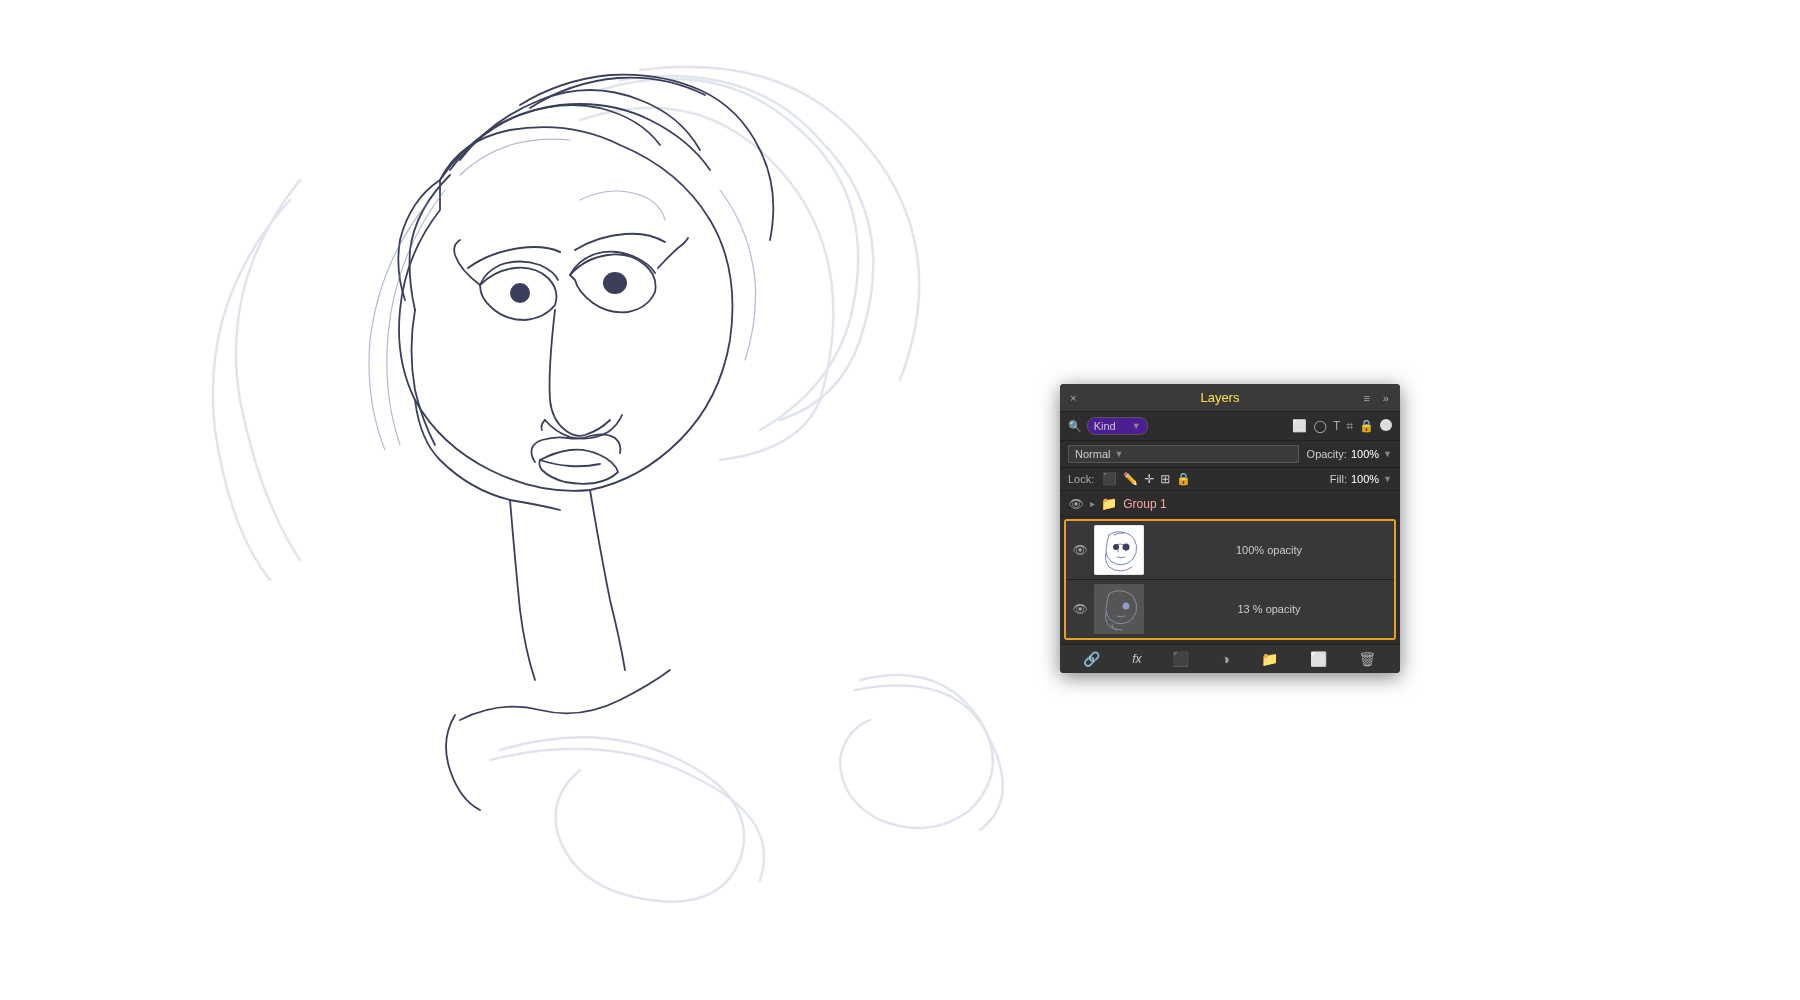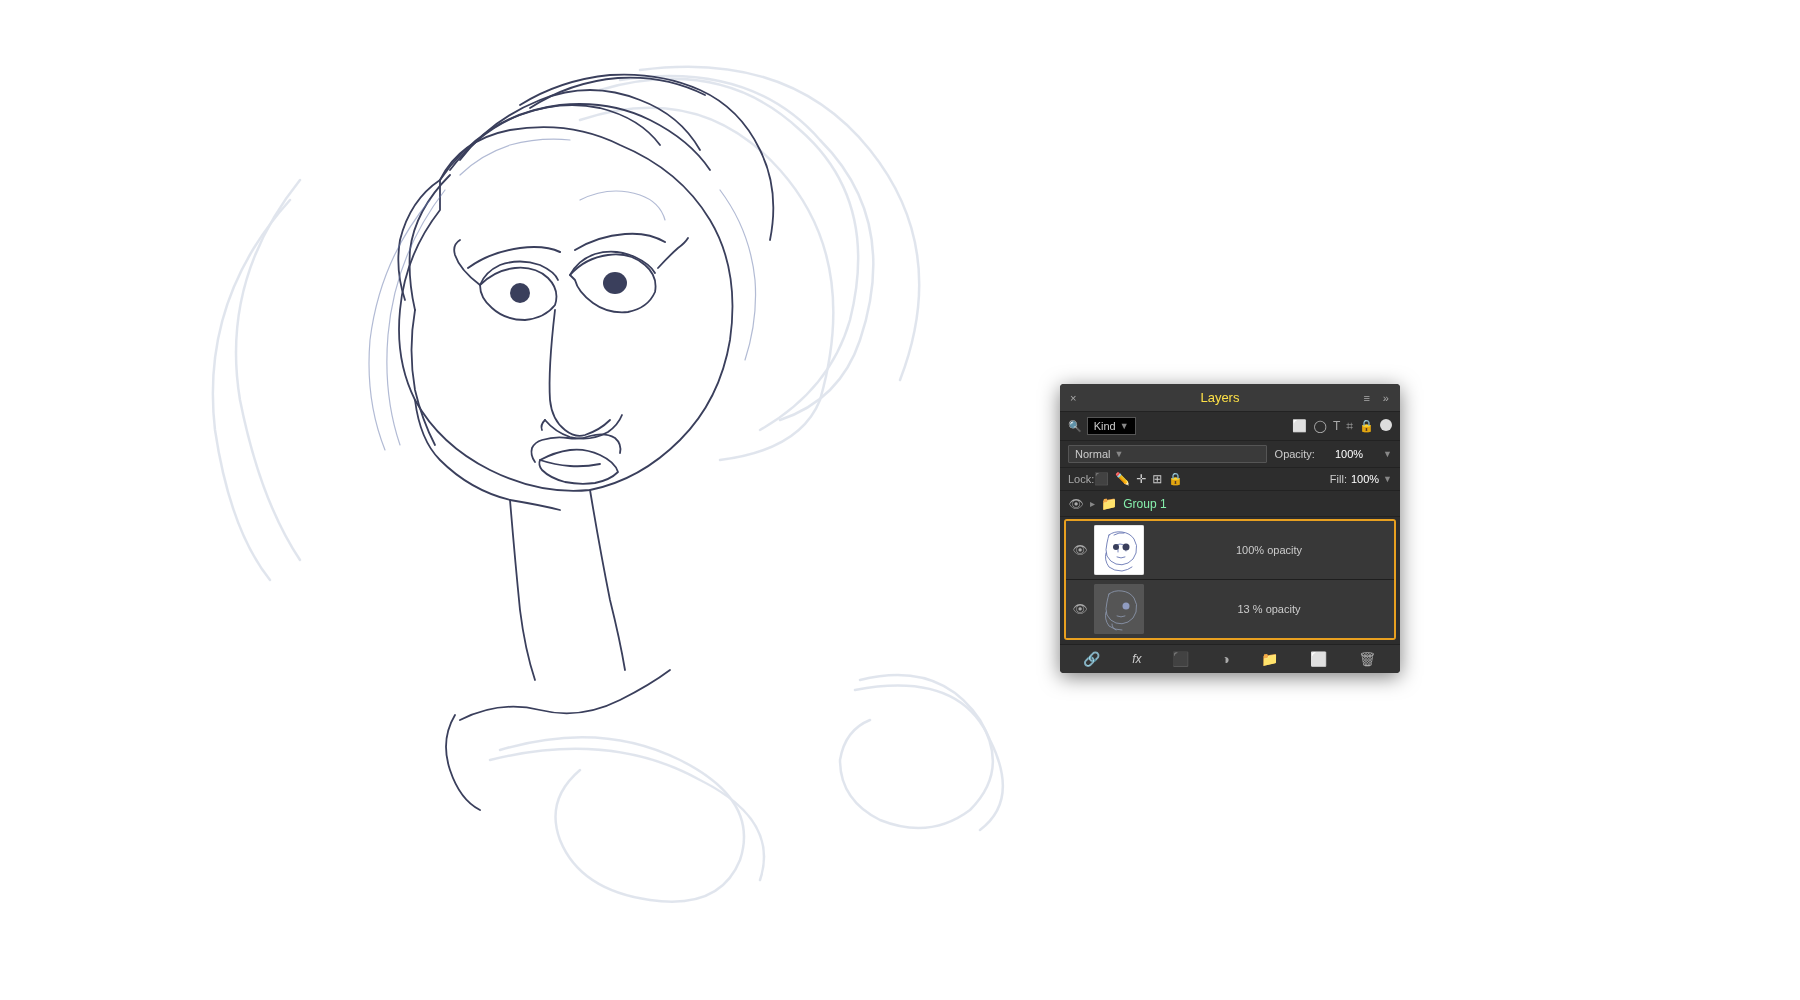--- a/index.html
+++ b/index.html
@@ -74,27 +74,27 @@
       display: flex;
       align-items: center;
       padding: 5px 8px;
       gap: 5px;
       border-bottom: 1px solid #222;
       background: #2d2d2d;
     }
     .filter-kind {
       display: flex;
       align-items: center;
-      background: #000000;
+      background: #4c1d95;
       border: 1px solid #555;
-      border-radius: 0;
+      border-radius: 8px;
       padding: 2px 6px;
       font-size: 11px;
       color: #ccc;
-      gap: 4px;
+      gap: 16px;
     }
     .filter-icons {
       display: flex;
       gap: 6px;
       margin-left: auto;
     }
     .filter-icon {
       color: #aaa;
       font-size: 12px;
       cursor: pointer;
@@ -123,34 +123,35 @@
       font-size: 11px;
       color: #ccc;
       display: flex;
       align-items: center;
       gap: 4px;
       flex: 1;
     }
     .opacity-control {
       display: flex;
       align-items: center;
-      gap: 20px;
+      gap: 4px;
       font-size: 11px;
       color: #ccc;
     }
     .opacity-value {
       color: #fff;
       font-size: 11px;
     }
 
     
     .lock-row {
       display: flex;
       align-items: center;
       padding: 4px 8px;
+      gap: 8px;
       border-bottom: 1px solid #222;
     }
     .lock-label {
       font-size: 11px;
       color: #aaa;
     }
     .lock-icons {
       display: flex;
       gap: 6px;
     }
@@ -181,21 +182,21 @@
       cursor: pointer;
     }
     .eye-icon {
       color: #aaa;
       font-size: 12px;
       width: 16px;
       text-align: center;
     }
     .group-name {
       font-size: 12px;
-      color: #86efac;
+      color: #fca5a5;
     }
 
     
     .layers-container {
       border: 2px solid #e8a020;
       border-radius: 3px;
       margin: 2px 4px 4px 4px;
       background: #2d2d2d;
       overflow: hidden;
     }

